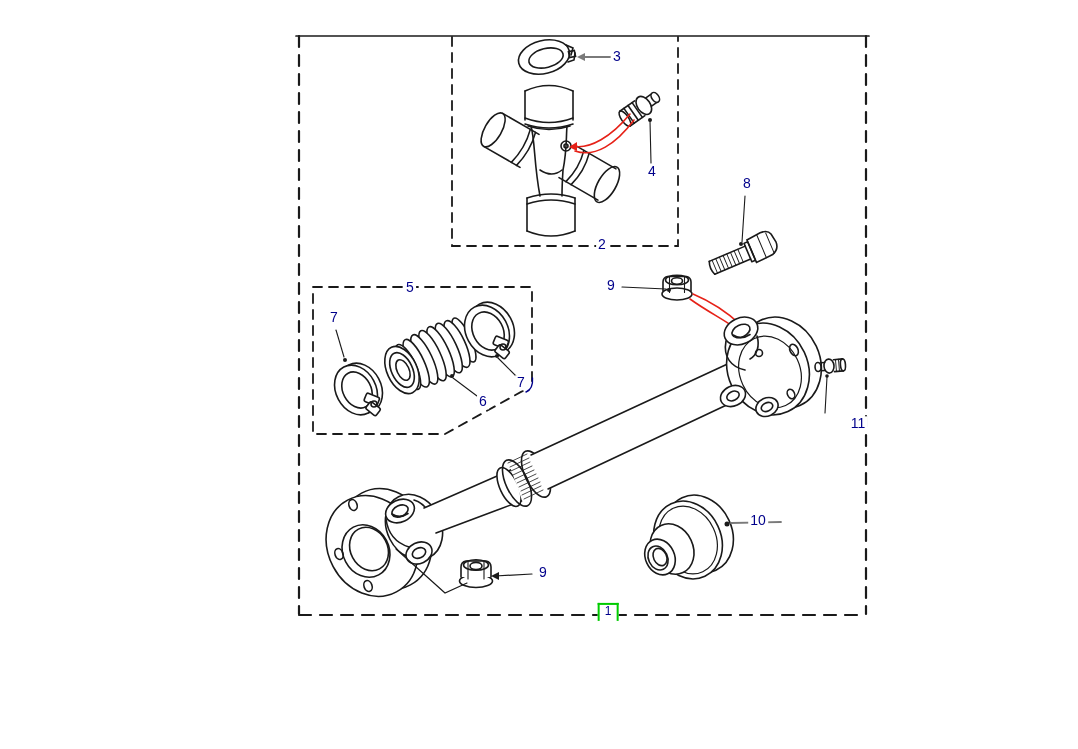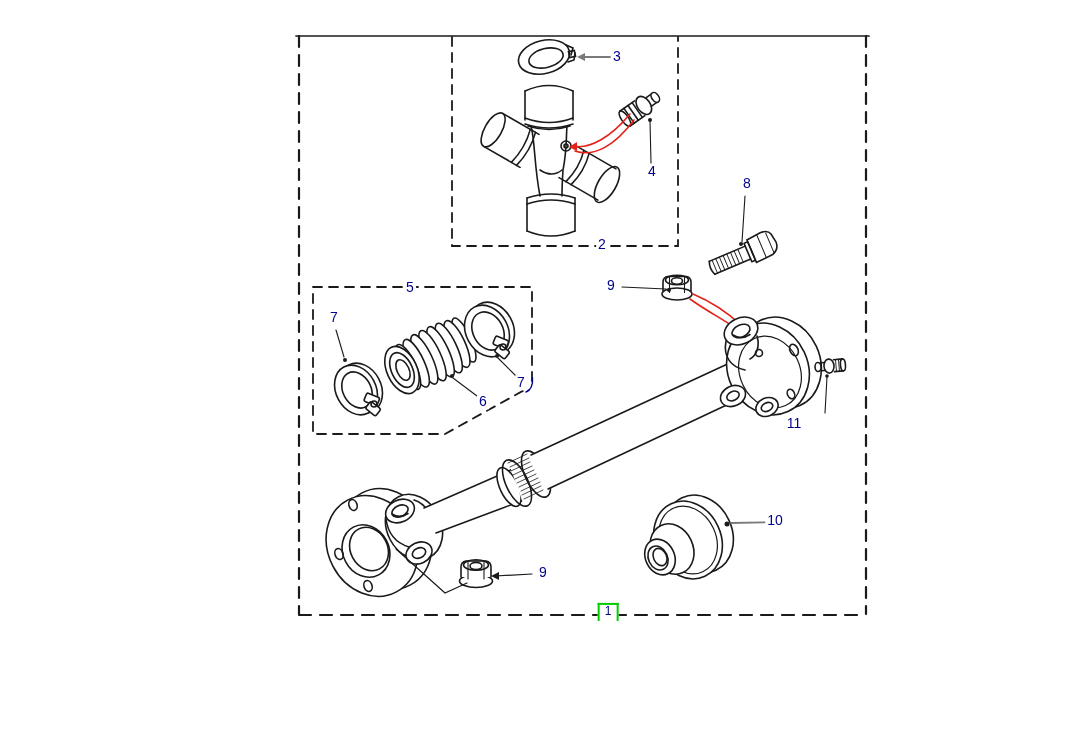--- a/index.html
+++ b/index.html
@@ -278,18 +278,18 @@
 
 <div class="callout" style="left:617px;top:57px">3</div>
 <div class="callout" style="left:652px;top:172px">4</div>
 <div class="callout" style="left:602px;top:245px">2</div>
 <div class="callout" style="left:747px;top:184px">8</div>
 <div class="callout" style="left:611px;top:286px">9</div>
 <div class="callout" style="left:410px;top:288px">5</div>
 <div class="callout" style="left:334px;top:318px">7</div>
 <div class="callout" style="left:521px;top:383px">7</div>
 <div class="callout" style="left:483px;top:402px">6</div>
-<div class="callout" style="left:794px;top:424px">11</div>
-<div class="callout" style="left:775px;top:521px">10</div>
+<div class="callout" style="left:858px;top:424px">11</div>
+<div class="callout" style="left:758px;top:521px">10</div>
 <div class="callout" style="left:543px;top:573px">9</div>
 <div class="callout selected" style="left:608px;top:612px">1</div>
 
 </div>
 
 </body></html>

